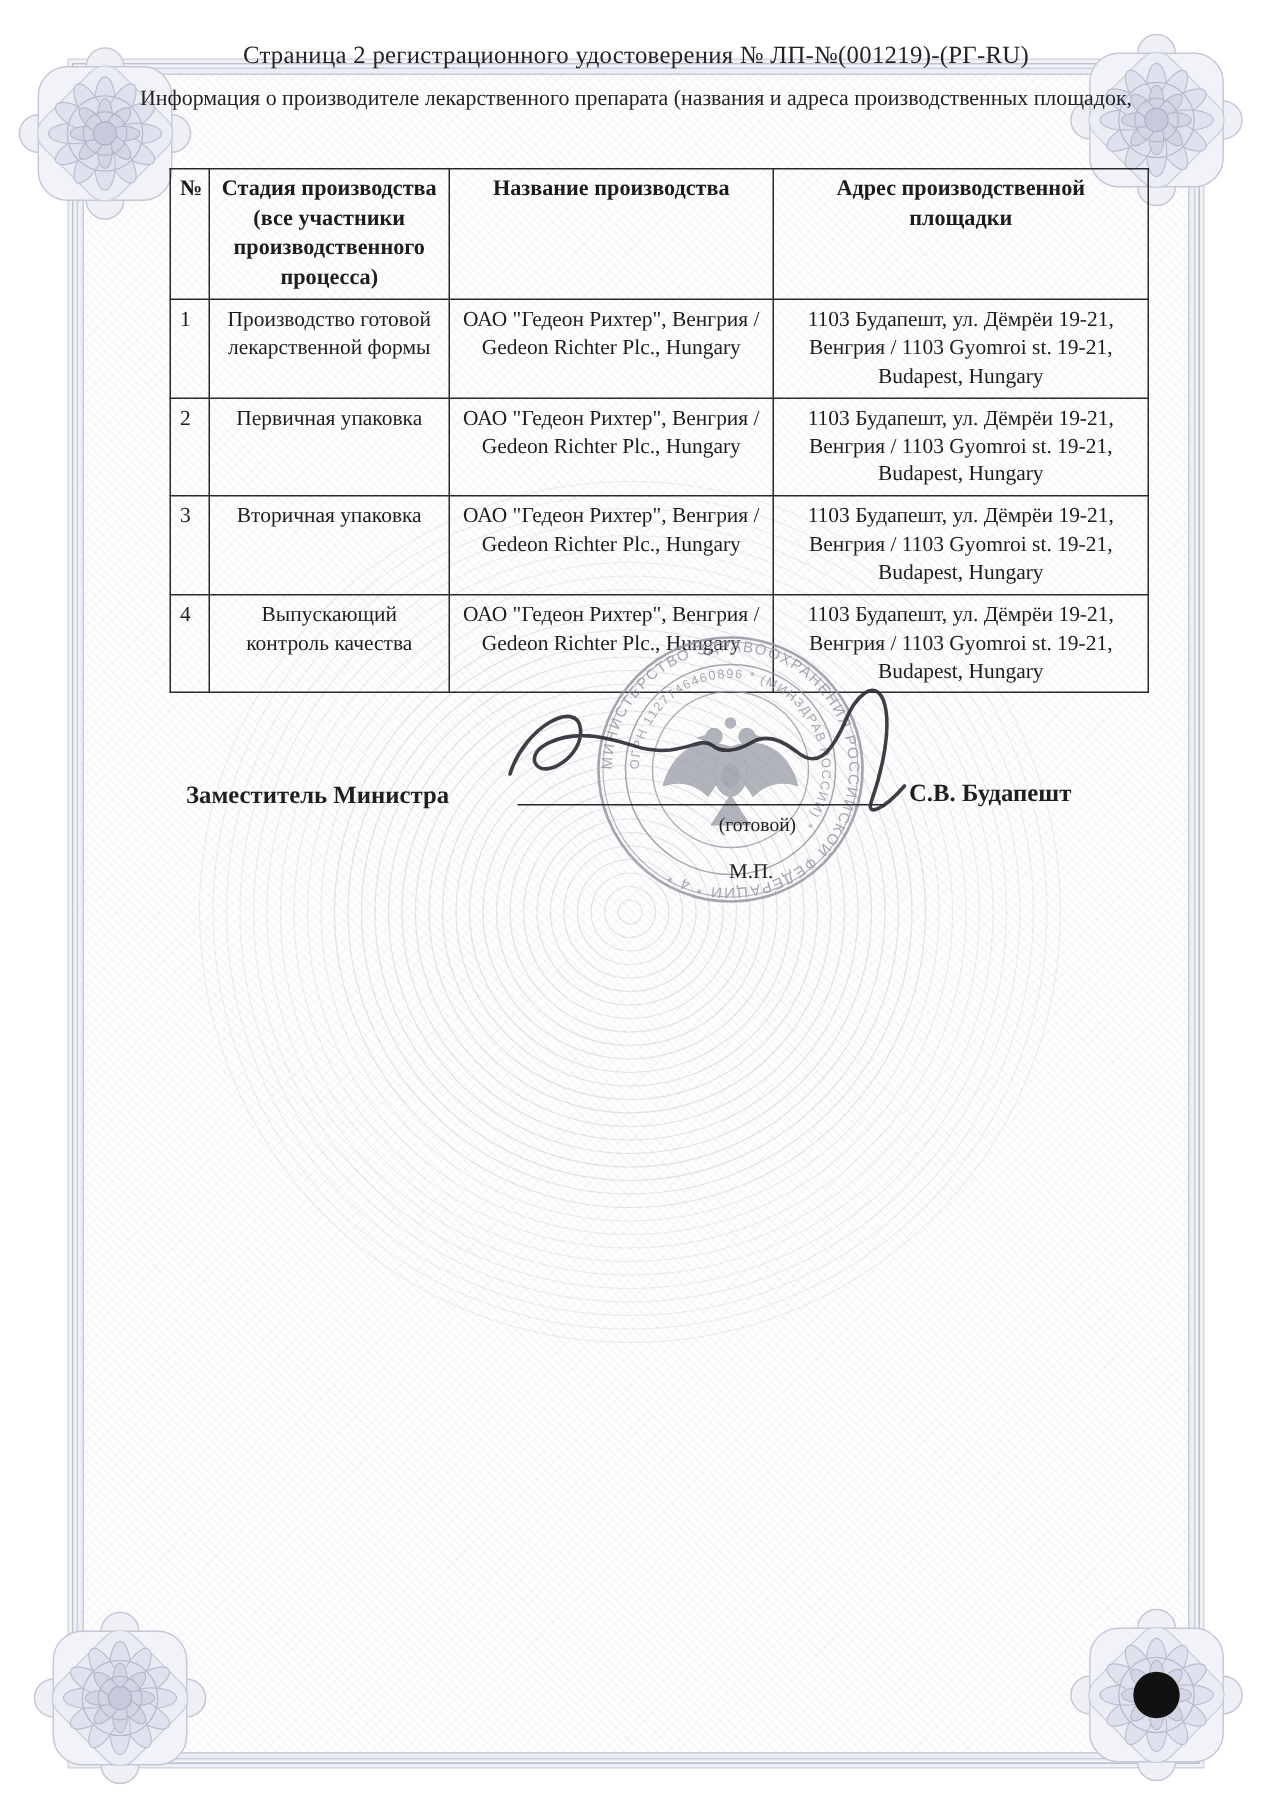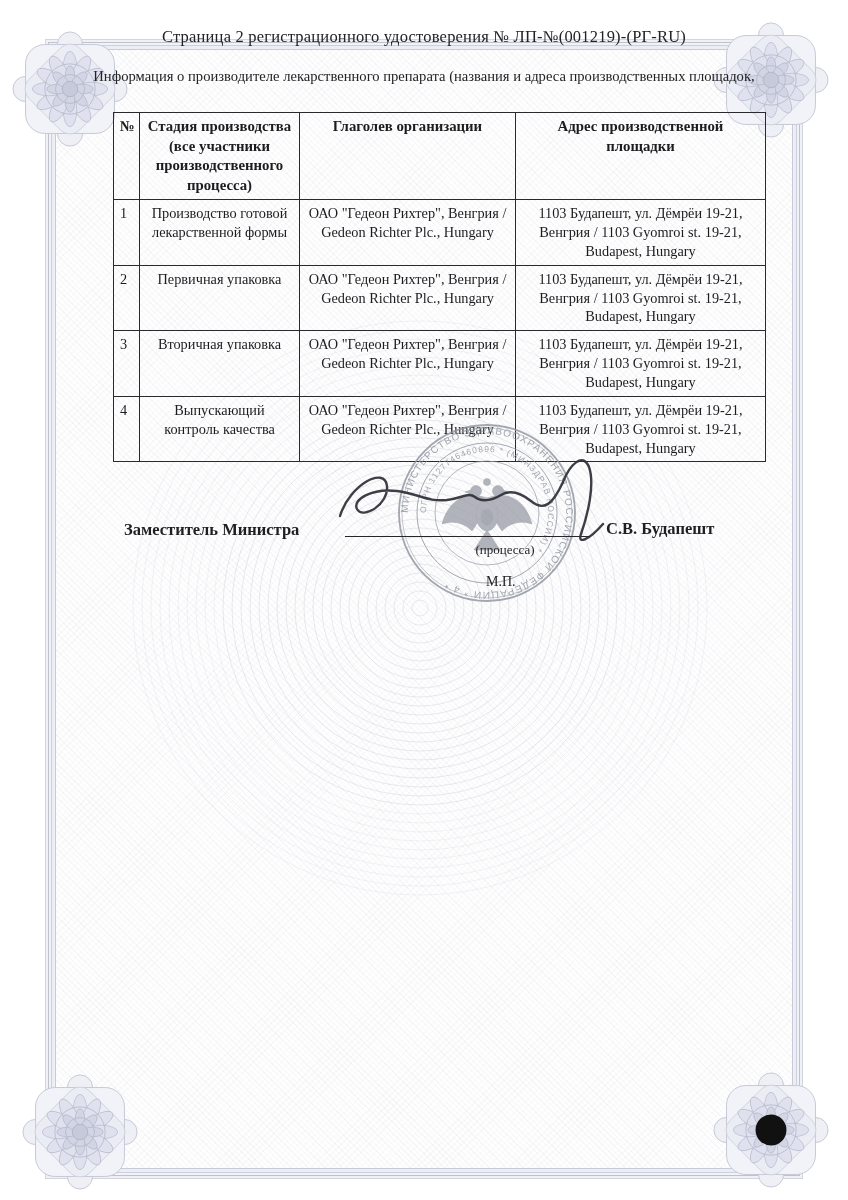--- a/index.html
+++ b/index.html
@@ -30,21 +30,21 @@
   .rosette.tl{left:12px;top:31px;}
   .rosette.tr{left:713px;top:22px;}
   .rosette.bl{left:22px;top:1074px;}
   .rosette.br{left:713px;top:1072px;}
   
   .title{
     position:absolute;left:0;top:27px;width:848px;text-align:center;
     font-size:16.5px;letter-spacing:.2px;color:#232326;z-index:5;
   }
   .subtitle{
-    position:absolute;left:84px;top:66px;width:680px;text-align:center;
+    position:absolute;left:84px;top:56px;width:680px;text-align:center;
     font-size:14.6px;line-height:1.4;color:#232326;z-index:4;
   }
   
   .doc-table{
     position:absolute;left:113px;top:112px;width:652px;z-index:4;
     border-collapse:collapse;table-layout:fixed;
     font-size:14.3px;line-height:1.32;color:#1c1c1f;
   }
   .doc-table th,.doc-table td{
     border:1.5px solid #2a2a2e;vertical-align:top;
@@ -171,21 +171,21 @@
     <colgroup>
         <col style="width:26px">
         <col style="width:160px">
         <col style="width:216px">
         <col style="width:250px">
       </colgroup>
     <thead>
       <tr>
         <th class="c-num">№</th>
         <th>Стадия производства (все участники производственного процесса)</th>
-        <th>Глаголев организации</th>
+        <th>Название производства</th>
         <th>Адрес производственной площадки</th>
       </tr>
     </thead>
     <tbody>
       <tr>
         <td class="c-num">1</td>
         <td>Производство готовой лекарственной формы</td>
         <td>ОАО "Гедеон Рихтер", Венгрия / Gedeon Richter Plc., Hungary</td>
         <td>1103 Будапешт, ул. Дёмрёи 19-21, Венгрия / 1103 Gyomroi st. 19-21, Budapest, Hungary</td>
       </tr>
@@ -235,21 +235,21 @@
       <path d="M95 80 C118 72 134 84 140 106 C126 101 116 107 110 113 L104 104 Z"></path>
       <ellipse cx="95" cy="97" rx="11" ry="16"></ellipse>
       <path d="M95 112 L82 132 L108 132 Z"></path>
       <ellipse cx="95" cy="99" rx="6" ry="8" fill="#8b8e99"></ellipse>
     </g>
   </svg>
 
   <div class="sig-role">Заместитель Министра</div>
   <div class="sig-line"></div>
   <div class="sig-name">С.В. Будапешт</div>
-  <div class="sig-caption">(процесса)</div>
+  <div class="sig-caption">(готовой)</div>
   <div class="seal-caption">М.П.</div>
 
   <svg class="scribble" viewBox="0 0 310 120">
     <path d="M 15,78 C 25,46 60,28 62,48 C 64,66 38,82 32,71 C 27,61 48,50 72,53
              C 95,56 102,64 122,62 C 138,60 143,54 150,59 C 156,64 166,63 176,57
              C 186,51 196,55 206,63 C 219,74 228,66 238,44 C 245,26 258,14 264,29
              C 270,46 263,76 256,96 C 252,107 264,102 278,86" fill="none" stroke="#2e2e36" stroke-width="2.4" stroke-linecap="round" opacity="0.92"></path>
   </svg>
 
 </div>

